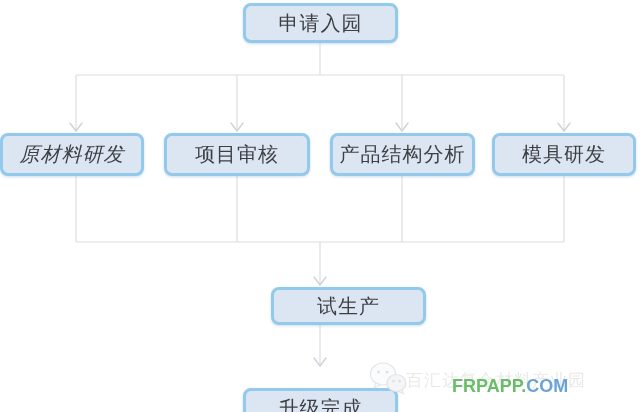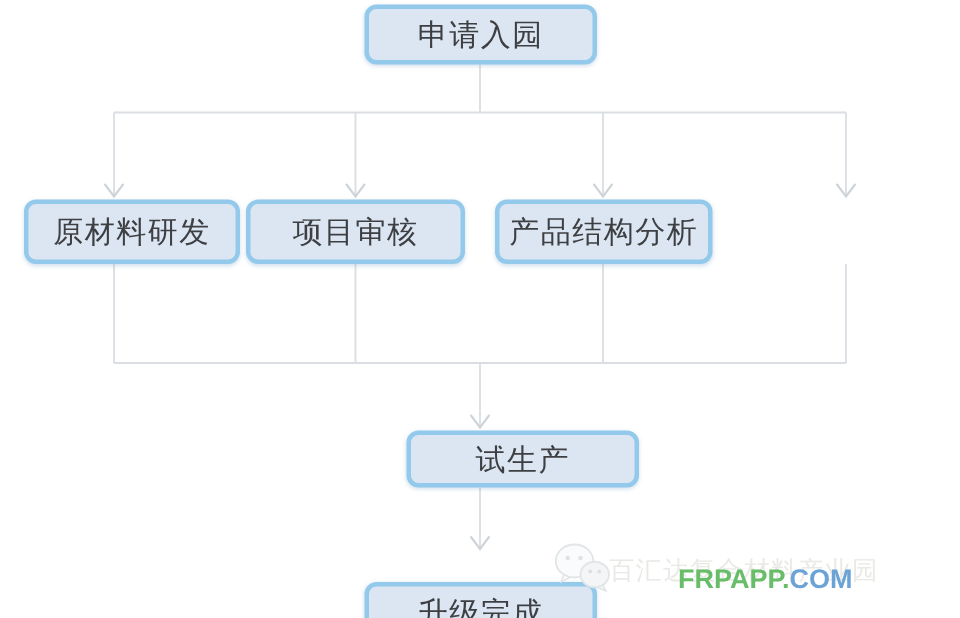--- a/index.html
+++ b/index.html
@@ -31,21 +31,21 @@
     border: 3px solid #93c9ea;
     border-radius: 8px;
     box-sizing: border-box;
     color: #3d3f42;
     font-size: 20px;
     letter-spacing: 1px;
     box-shadow: 0 1px 3px rgba(120,160,200,0.35);
     white-space: nowrap;
   }
   .node-apply              { left: 243px; top: 3px;   width: 155px; height: 40px; }
-  .node-raw                { left: 16px;   top: 133px; width: 144px; height: 43px; }
+  .node-raw                { left: 0;   top: 133px; width: 144px; height: 43px; font-style: italic; }
   .node-project            { left: 164px; top: 133px; width: 146px; height: 43px; }
   .node-product            { left: 330px; top: 133px; width: 145px; height: 43px; }
   .node-mold               { left: 492px; top: 133px; width: 144px; height: 43px; }
   .node-trial              { left: 243px; top: 287px; width: 155px; height: 38px; margin-left: 28px; }
   .node-upgrade            { left: 243px; top: 388px; width: 155px; height: 40px; }
 
   .watermark-text {
     position: absolute;
     left: 406px;
     top: 369px;
@@ -122,20 +122,23 @@
   </div>
 
   <div class="node node-product">
     <span>产品结构分析</span>
   </div>
 
   <div class="node node-project">
     <span>项目审核</span>
   </div>
 
+  <div class="node node-mold">
+    <span>模具研发</span>
+  </div>
 
   <div class="node node-trial">
     <span>试生产</span>
   </div>
 
   <div class="node node-upgrade">
     <span>升级完成</span>
   </div>
 
   <svg class="wechat-icon" viewBox="0 0 40 34" xmlns="http://www.w3.org/2000/svg">

